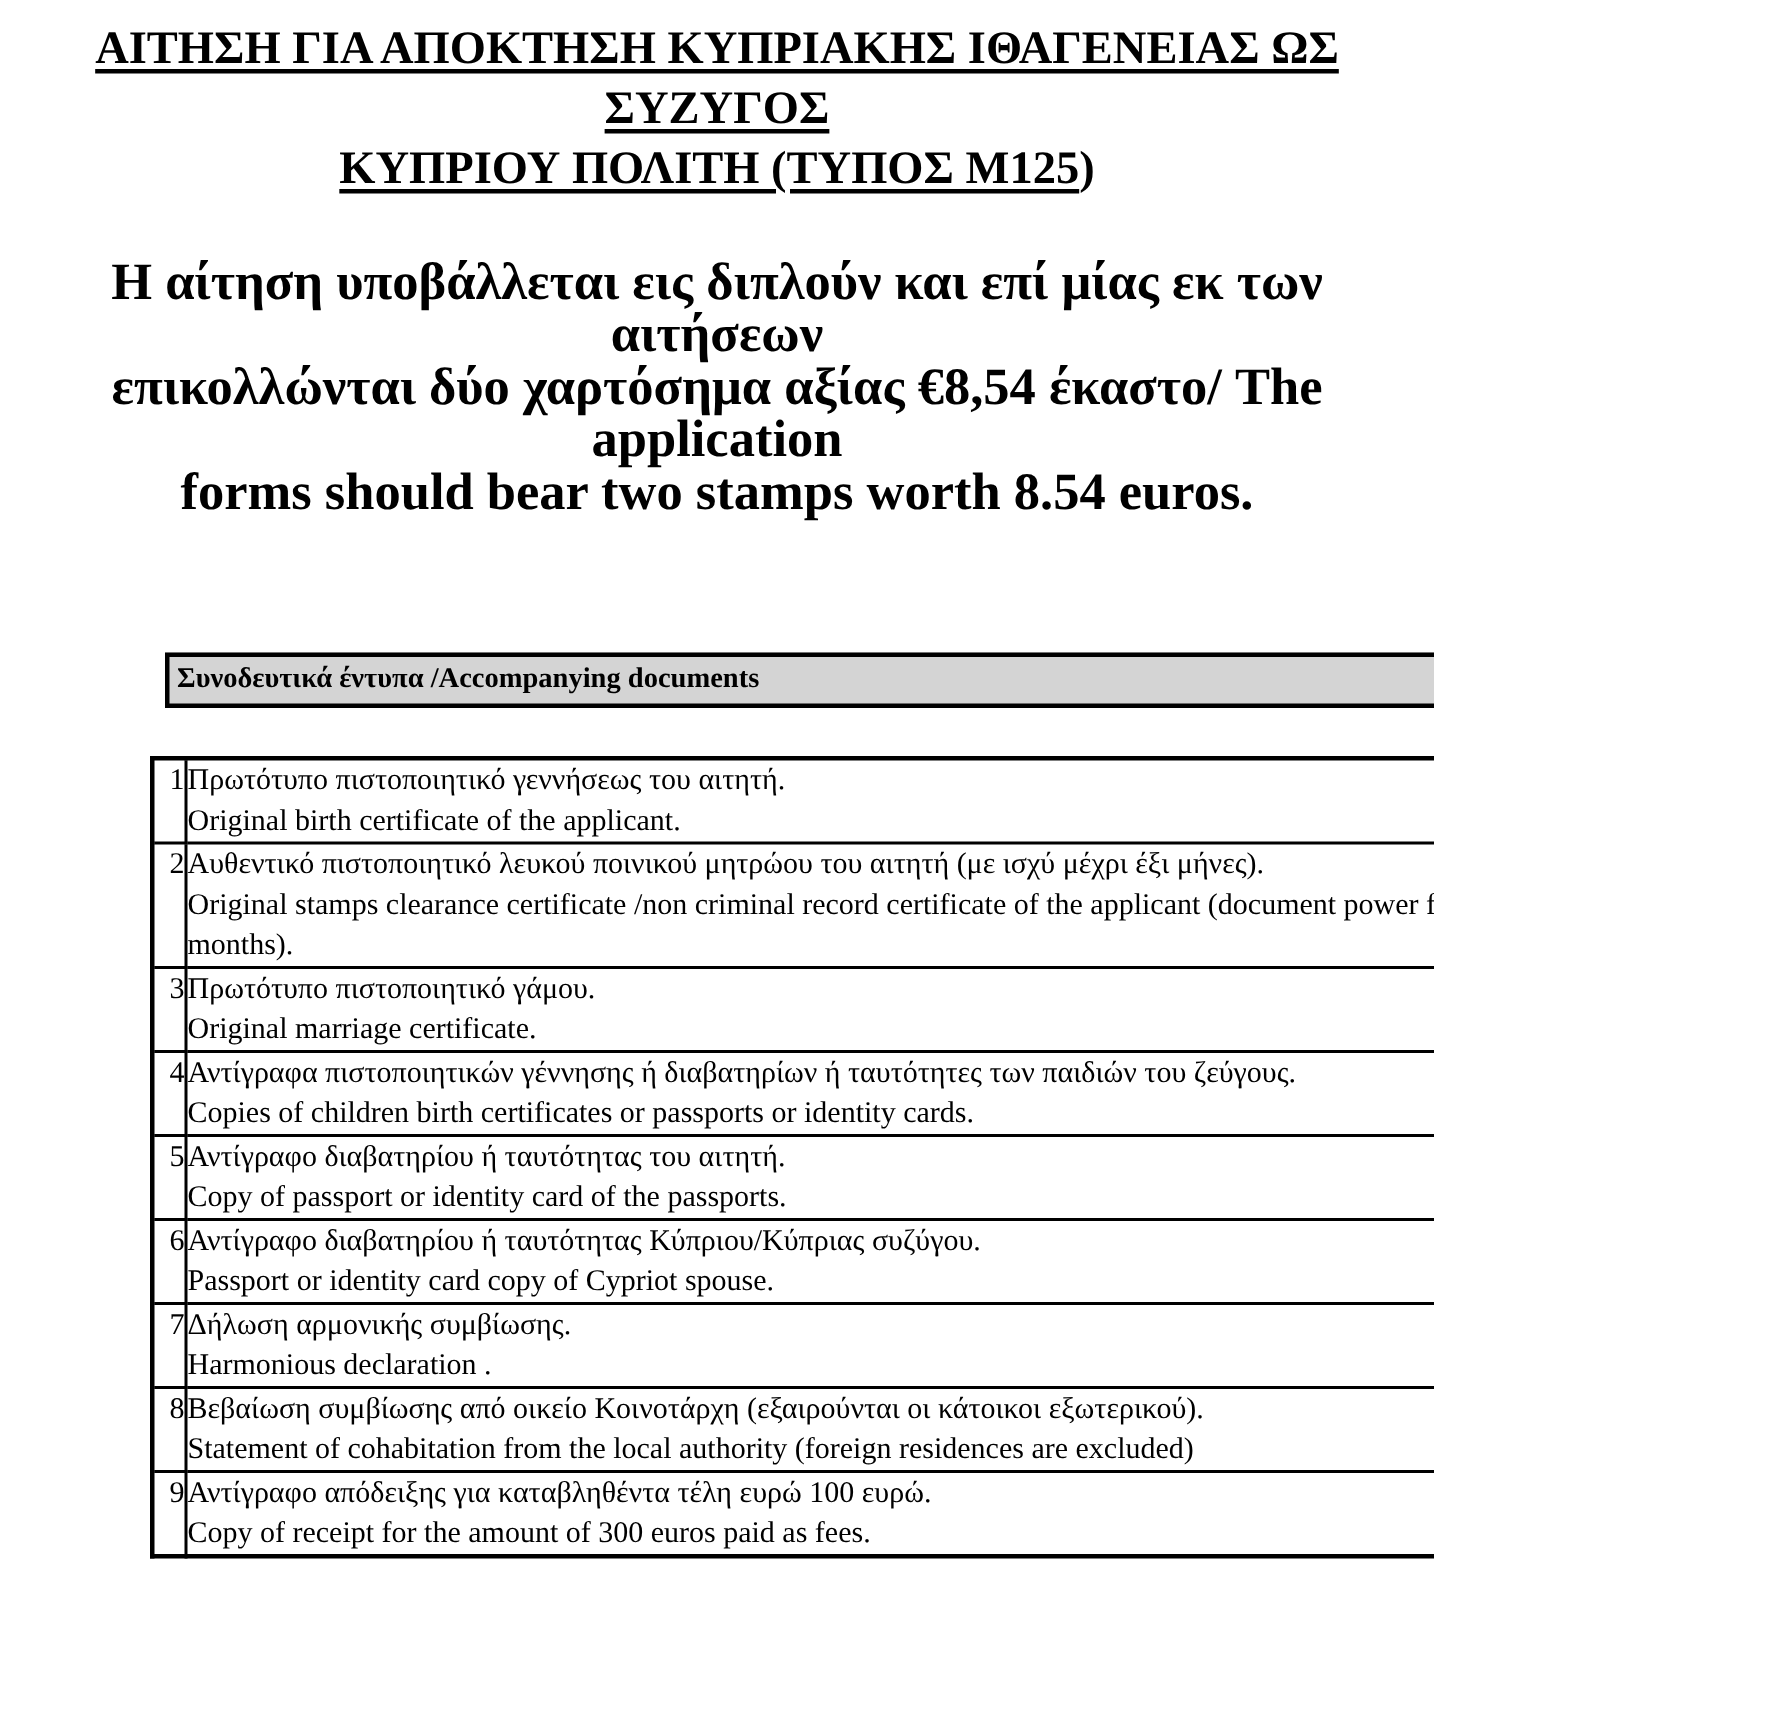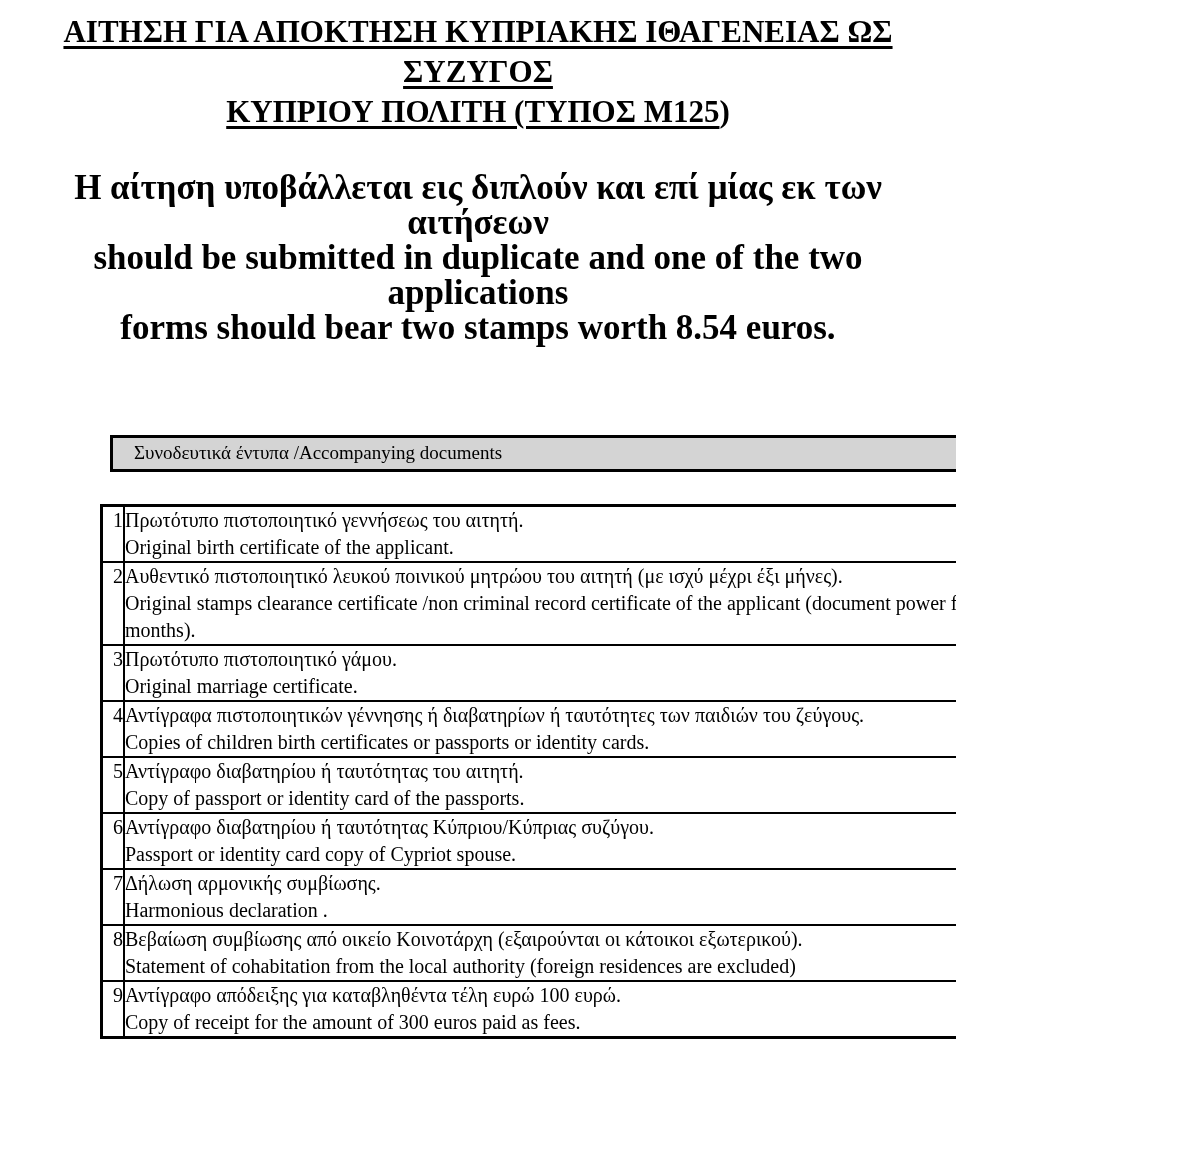--- a/index.html
+++ b/index.html
@@ -36,24 +36,24 @@
     font-weight:bold;
     font-size:35px;
     line-height:35px;
   }
   .section-bar {
     margin:90px 0 0 110px;
     box-sizing:border-box;
     width:907px; height:37px;
     background:#d4d4d4;
     border:3px solid #000000;
-    font-weight:normal;
+    font-weight:bold;
     font-size:19px;
     line-height:30px;
-    padding-left:21px;
+    padding-left:5px;
     white-space:nowrap;
   }
   table.docs {
     margin:32px 0 0 100px;
     width:918px;
     border-collapse:collapse;
     border:3px solid #000000;
     table-layout:fixed;
   }
   table.docs td {
@@ -77,21 +77,21 @@
 
   <div class="title-block title-gr">
     <span class="line"><span class="u">ΑΙΤΗΣΗ ΓΙΑ ΑΠΟΚΤΗΣΗ ΚΥΠΡΙΑΚΗΣ ΙΘΑΓΕΝΕΙΑΣ ΩΣ</span></span>
     <span class="line"><span class="u">ΣΥΖΥΓΟΣ</span></span>
     <span class="line"><span class="u">ΚΥΠΡΙΟΥ ΠΟΛΙΤΗ (ΤΥΠΟΣ Μ125</span><span>)</span></span>
   </div>
 
 
   <div class="intro">
     <span class="line" style="display:block">Η αίτηση υποβάλλεται εις διπλούν και επί μίας εκ των αιτήσεων</span>
-    <span class="line" style="display:block">should be submitted in duplicate and one of the two applications</span>
+    <span class="line" style="display:block">επικολλώνται δύο χαρτόσημα αξίας €8,54 έκαστο/ The application</span>
     <span class="line" style="display:block">forms should bear two stamps worth 8.54 euros.</span>
   </div>
 
   <div class="section-bar">
     <span>Συνοδευτικά έντυπα /Accompanying documents</span>
   </div>
 
   <table class="docs">
     <tbody>
 

